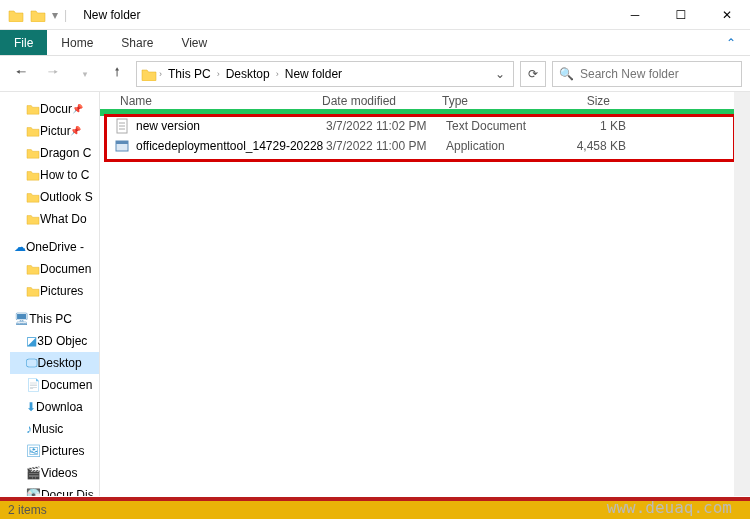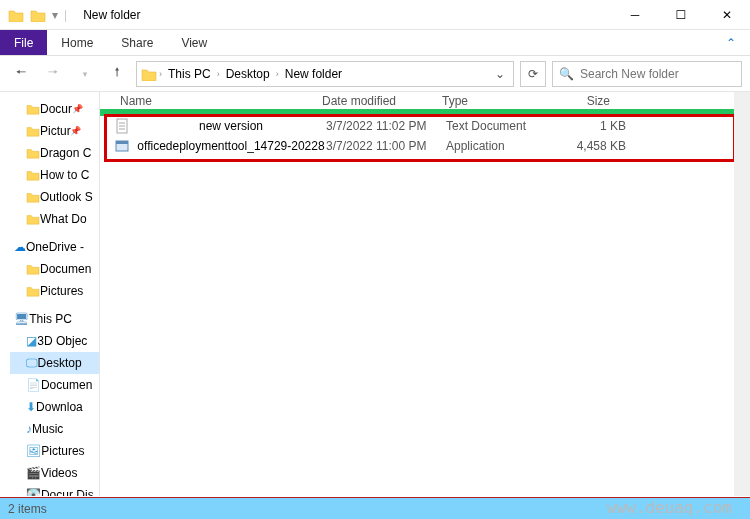--- a/index.html
+++ b/index.html
@@ -9,21 +9,21 @@
 .titlebar { height: 30px; display: flex; align-items: center; border-bottom: 1px solid #e5e5e5; }
 .titlebar .qab { display: flex; align-items: center; gap: 6px; padding: 0 8px; }
 .titlebar .qab .ficon { width: 16px; height: 14px; }
 .titlebar .title { padding-left: 8px; color: #000; }
 .titlebar .spacer { flex: 1; }
 .winctl { display: flex; }
 .winctl div { width: 46px; height: 30px; display: flex; align-items: center; justify-content: center; color: #000; }
 
 
 .ribbon { height: 26px; display: flex; align-items: stretch; border-bottom: 1px solid #e1e1e1; }
-.ribbon .filetab { background: #4c1d95; color: #fff; padding: 0 14px; display: flex; align-items: center; }
+.ribbon .filetab { background: #0f766e; color: #fff; padding: 0 14px; display: flex; align-items: center; }
 .ribbon .tab { padding: 0 14px; display: flex; align-items: center; color: #333; }
 
 
 .navbar { height: 36px; display: flex; align-items: center; gap: 6px; padding: 0 8px; border-bottom: 1px solid #e5e5e5; }
 .navbtn { width: 26px; height: 26px; display: flex; align-items: center; justify-content: center; color: #555; }
 .navbtn.disabled { color: #bbb; }
 .addrbar { flex: 1; height: 26px; border: 1px solid #ccc; display: flex; align-items: center; padding: 0 4px; gap: 2px; background: #fff; }
 .addrbar .crumb { padding: 0 4px; color: #000; white-space: nowrap; }
 .addrbar .sep { color: #888; font-size: 9px; }
 .addrbar .fill { flex: 1; }
@@ -48,27 +48,27 @@
 .colhead .ch { padding: 0 6px; }
 .ch-name { width: 202px; }
 .ch-date { width: 120px; }
 .ch-type { width: 110px; }
 .ch-size { width: 70px; text-align: right; }
 
 .filegrid { position: relative; }
 .highlightbox { position: absolute; left: 4px; top: -2px; width: 632px; height: 48px; border: 3px solid #d40000; pointer-events: none; }
 .frow { height: 20px; display: flex; align-items: center; padding-left: 14px; color: #000; }
 .frow .ficon2 { width: 16px; height: 16px; margin-right: 6px; flex-shrink: 0; }
-.frow .fname { width: 190px; white-space: nowrap; overflow: hidden; text-overflow: ellipsis; text-align: center; }
+.frow .fname { width: 190px; white-space: nowrap; overflow: hidden; text-overflow: ellipsis; }
 .frow .fdate { width: 120px; color: #555; }
 .frow .ftype { width: 110px; color: #555; }
 .frow .fsize { width: 70px; text-align: right; color: #555; }
 
 
-.statusbar { position: absolute; bottom: 0; left: 0; right: 0; height: 22px; border-top: 1px solid #b91c1c; display: flex; align-items: center; padding: 0 8px; color: #555; background: #7dd3fc; }
+.statusbar { position: absolute; bottom: 0; left: 0; right: 0; height: 22px; border-top: 4px solid #b91c1c; display: flex; align-items: center; padding: 0 8px; color: #555; background: #eab308; }
 
 
 .folder-yellow { fill: #ffd65c; stroke: #e0ac1e; stroke-width: 0.5; }
 
 
 .vscroll { position: absolute; right: 0; top: 0; bottom: 0; width: 16px; background: #f0f0f0; }
 
 .watermark { position: absolute; bottom: 2px; right: 18px; font-size: 16px; color: #bbb; font-family: monospace; }
 </style>
 </head>

